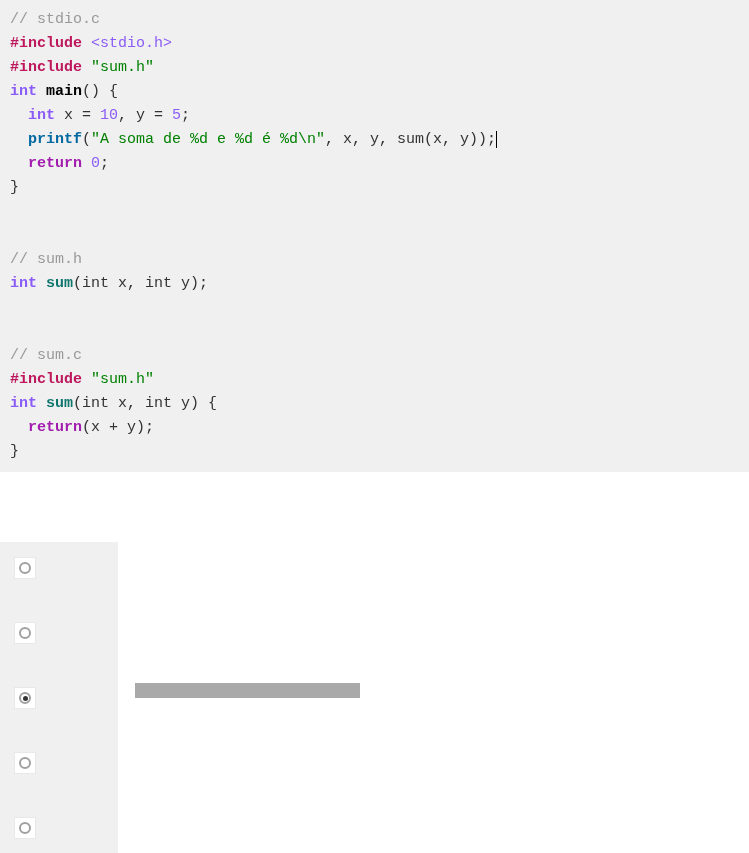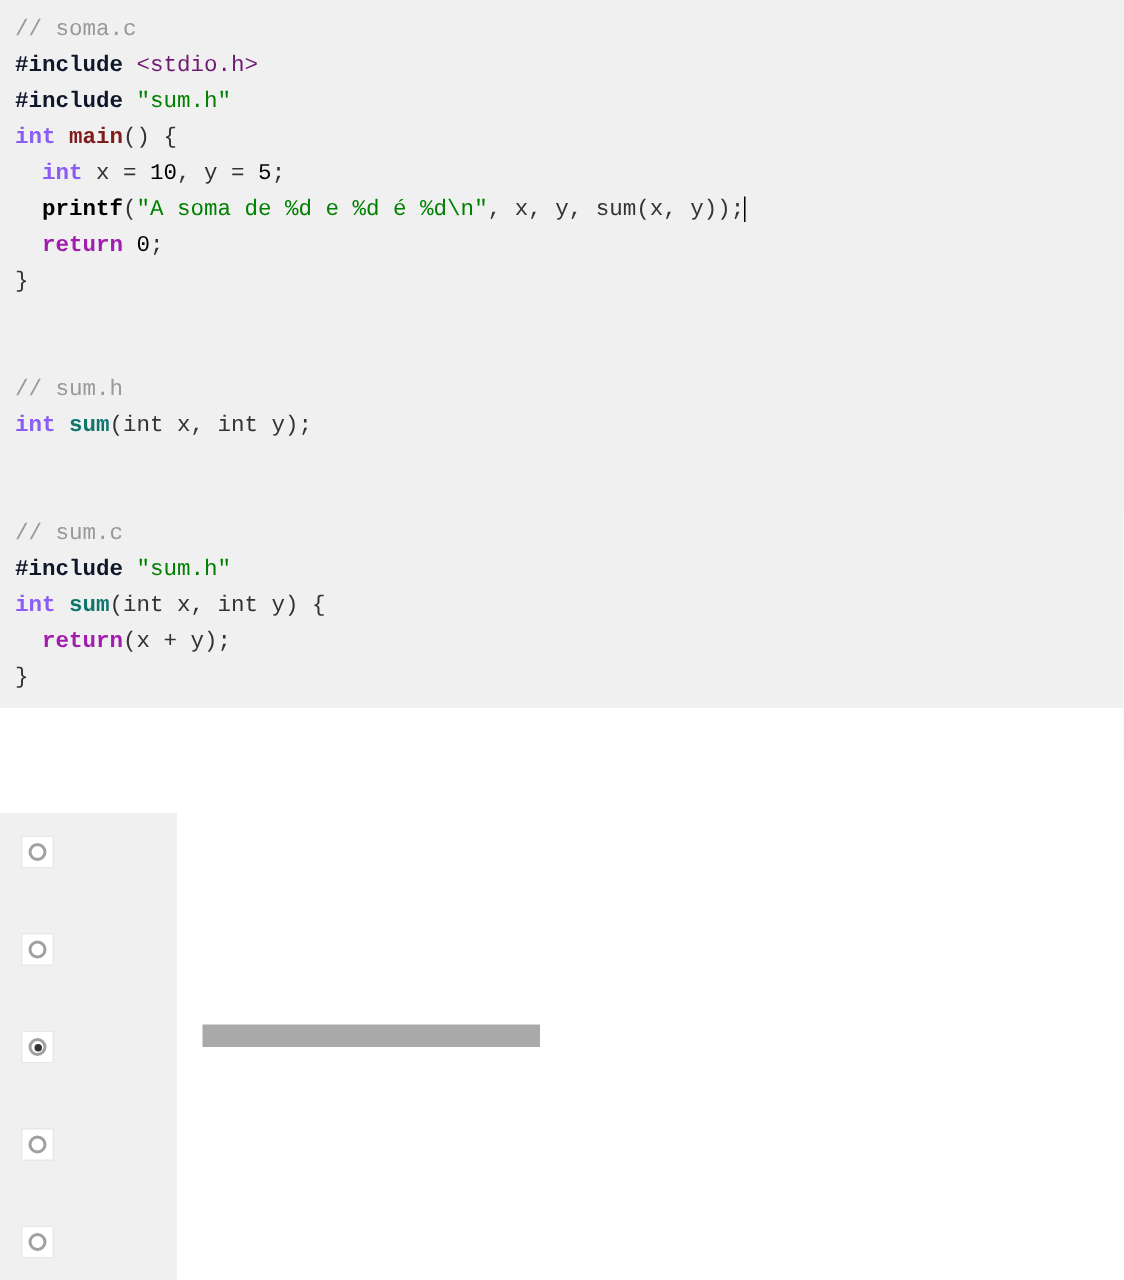--- a/index.html
+++ b/index.html
@@ -15,29 +15,29 @@
     .code-block {
       background: #f0f0f0;
       padding: 8px 10px;
       font-family: 'Courier New', monospace;
       font-size: 15px;
       line-height: 1.6;
       white-space: pre;
       color: #333;
     }
     .comment { color: #999999; }
-    .preproc { color: #0f172a; font-weight: bold; }
-    .include-file { color: #701a75; }
+    .preproc { color: #be185d; font-weight: bold; }
+    .include-file { color: #8b5cf6; }
     .string { color: #008000; }
     .keyword { color: #a21caf; font-weight: bold; }
     .type { color: #8b5cf6; font-weight: bold; }
-    .func-main { color: #7f1d1d; font-weight: bold; margin-top: 16px; }
+    .func-main { color: #000000; font-weight: bold; margin-top: 16px; }
     .func-sum { color: #0f766e; font-weight: bold; }
-    .func-printf { color: #000000; font-weight: bold; }
-    .number { color: #000000; }
+    .func-printf { color: #0369a1; font-weight: bold; }
+    .number { color: #8b5cf6; }
     .cursor { border-left: 1px solid #000; }
 
     .quiz-section {
       margin-top: 70px;
       width: 118px;
       background: #f0f0f0;
       padding: 15px 14px;
     }
     .option-row {
       margin-bottom: 43px;
@@ -83,21 +83,21 @@
       background: #a9a9a9;
     }
     .container {
       position: relative;
     }
   </style>
 </head>
 <body>
 
 <div class="container">
-<div class="code-block"><span class="comment">// soma.c</span>
+<div class="code-block"><span class="comment">// stdio.c</span>
 <span class="preproc">#include</span> <span class="include-file">&lt;stdio.h&gt;</span>
 <span class="preproc">#include</span> <span class="string">"sum.h"</span>
 <span class="type">int</span> <span class="func-main">main</span><span>() {</span>
 <span>  </span><span class="type">int</span><span> x = </span><span class="number">10</span><span>, y = </span><span class="number">5</span><span>;</span>
 <span>  </span><span class="func-printf">printf</span><span>(</span><span class="string">"A soma de %d e %d é %d\n"</span><span>, x, y, sum(x, y));</span><span class="cursor"></span>
 <span>  </span><span class="keyword">return</span><span> </span><span class="number">0</span><span>;</span>
 <span>}</span>
 
 
 <span class="comment">// sum.h</span>

